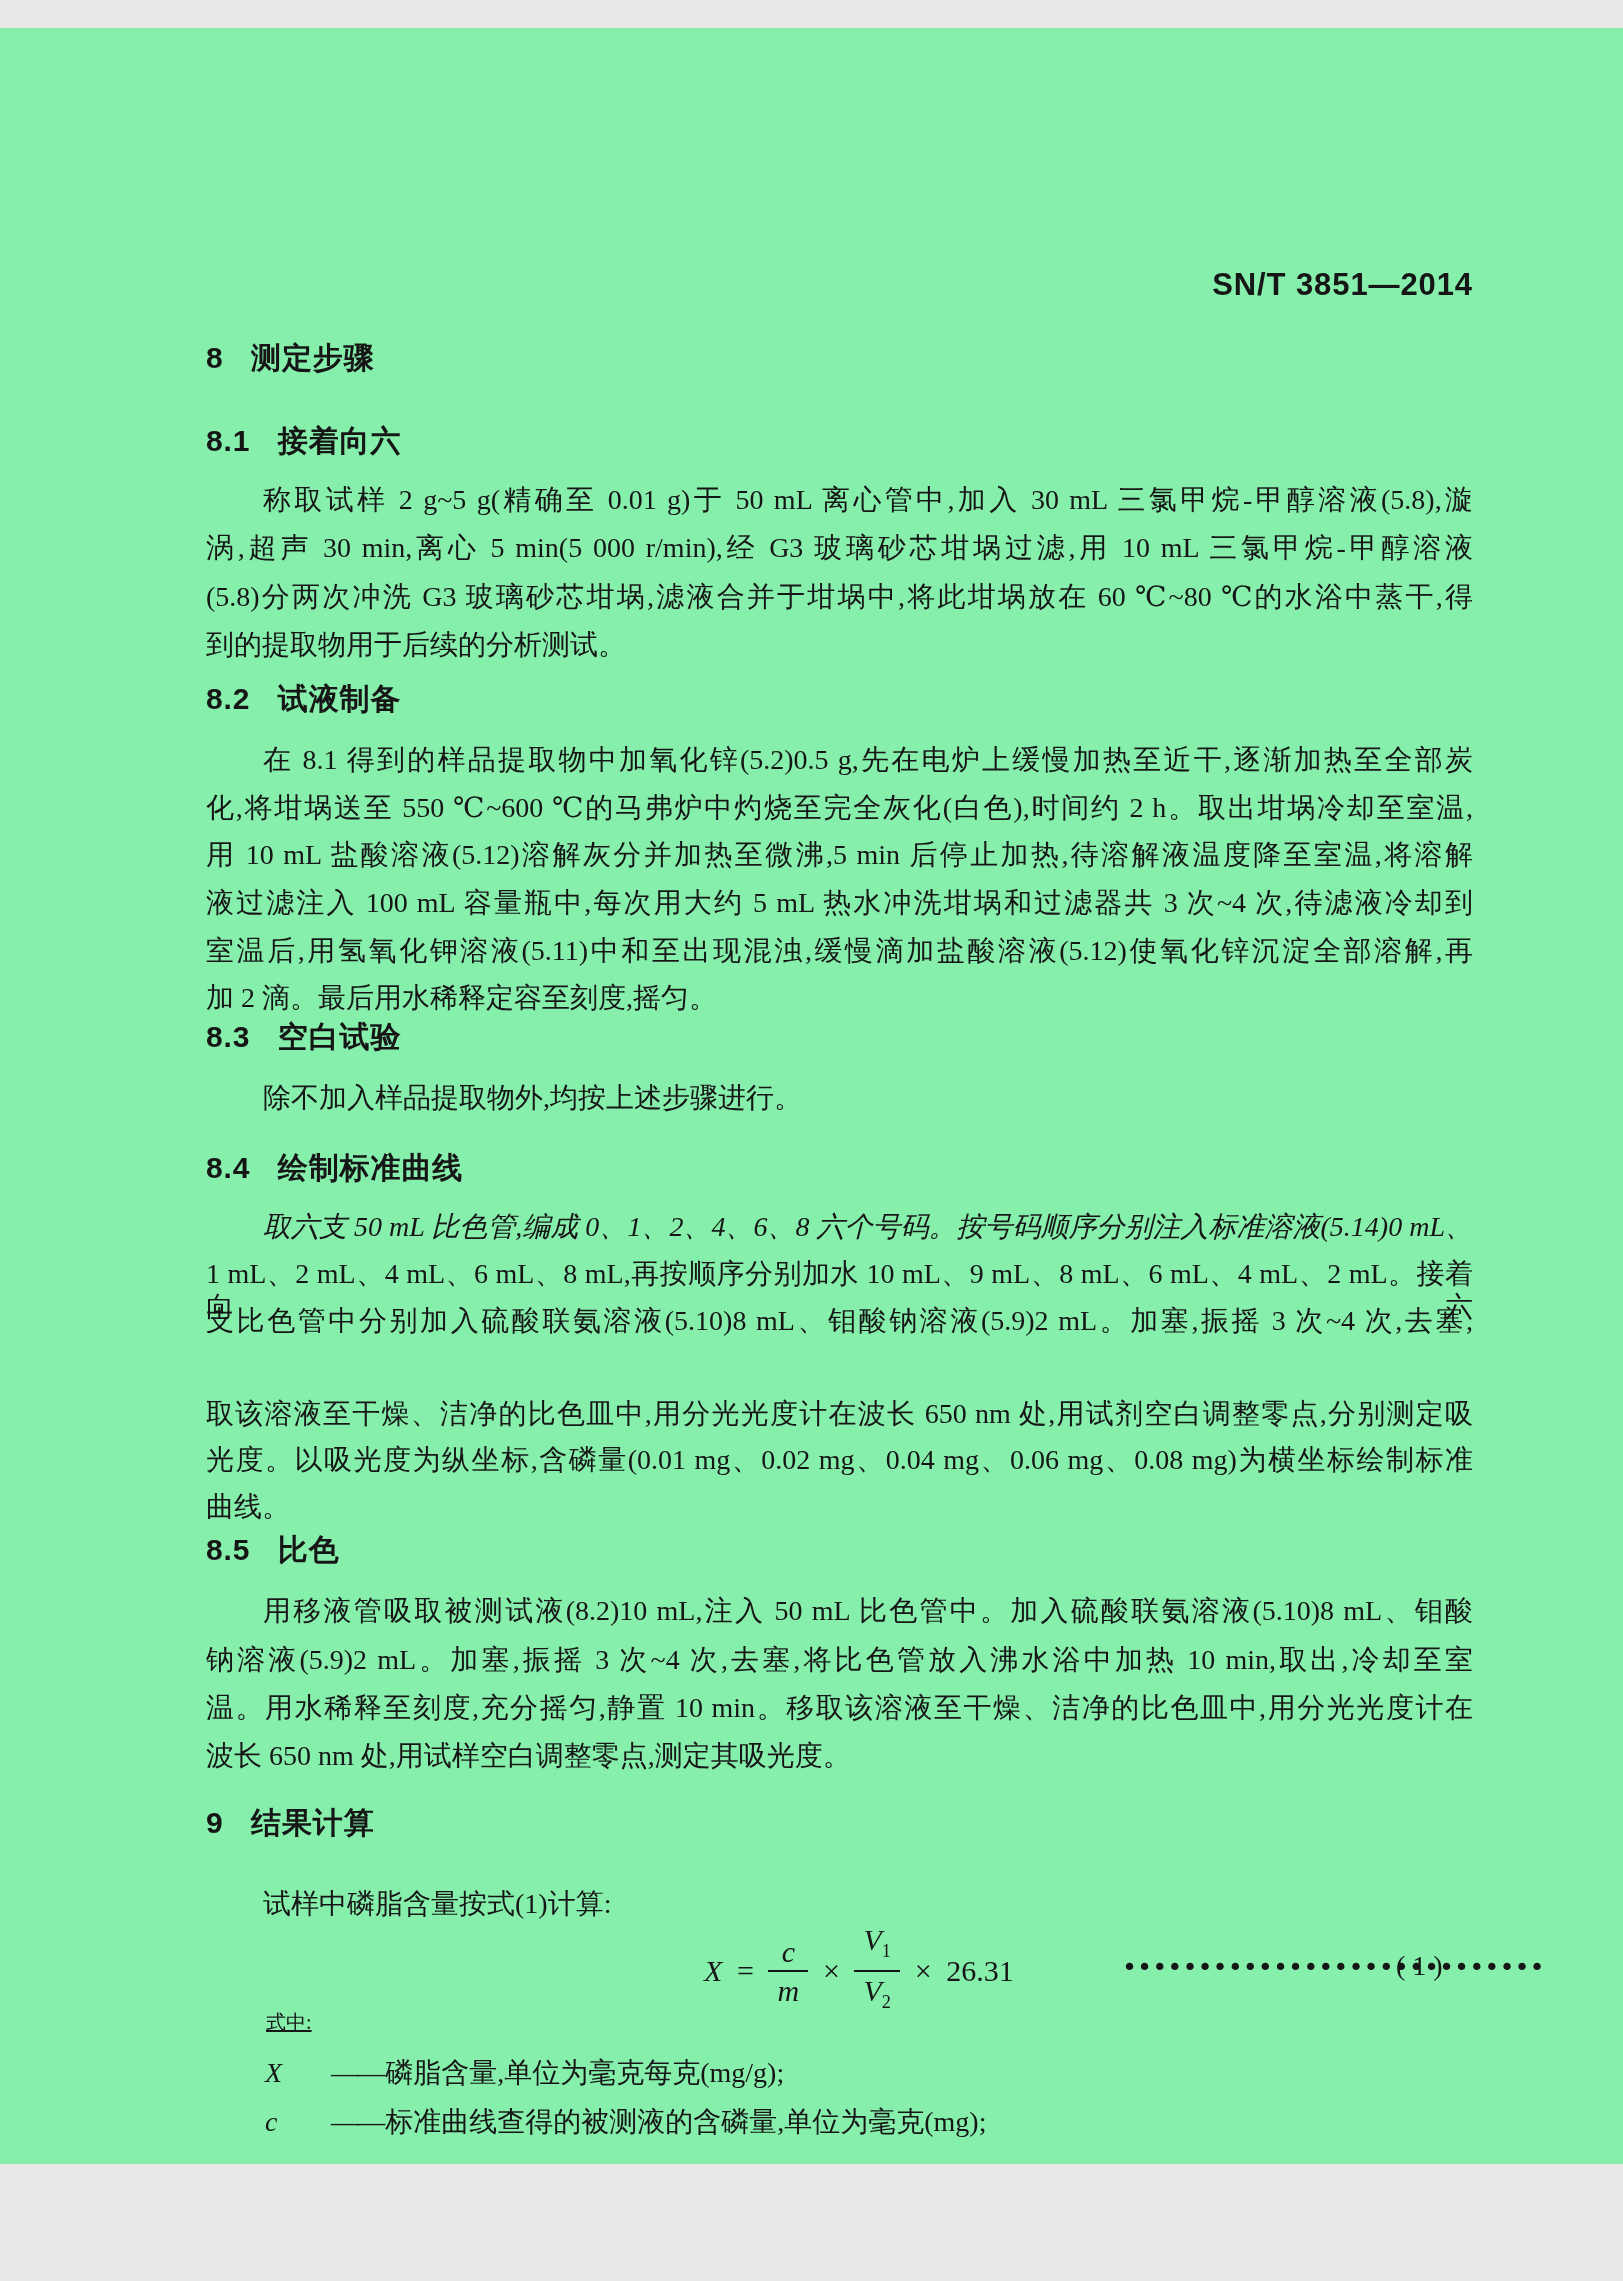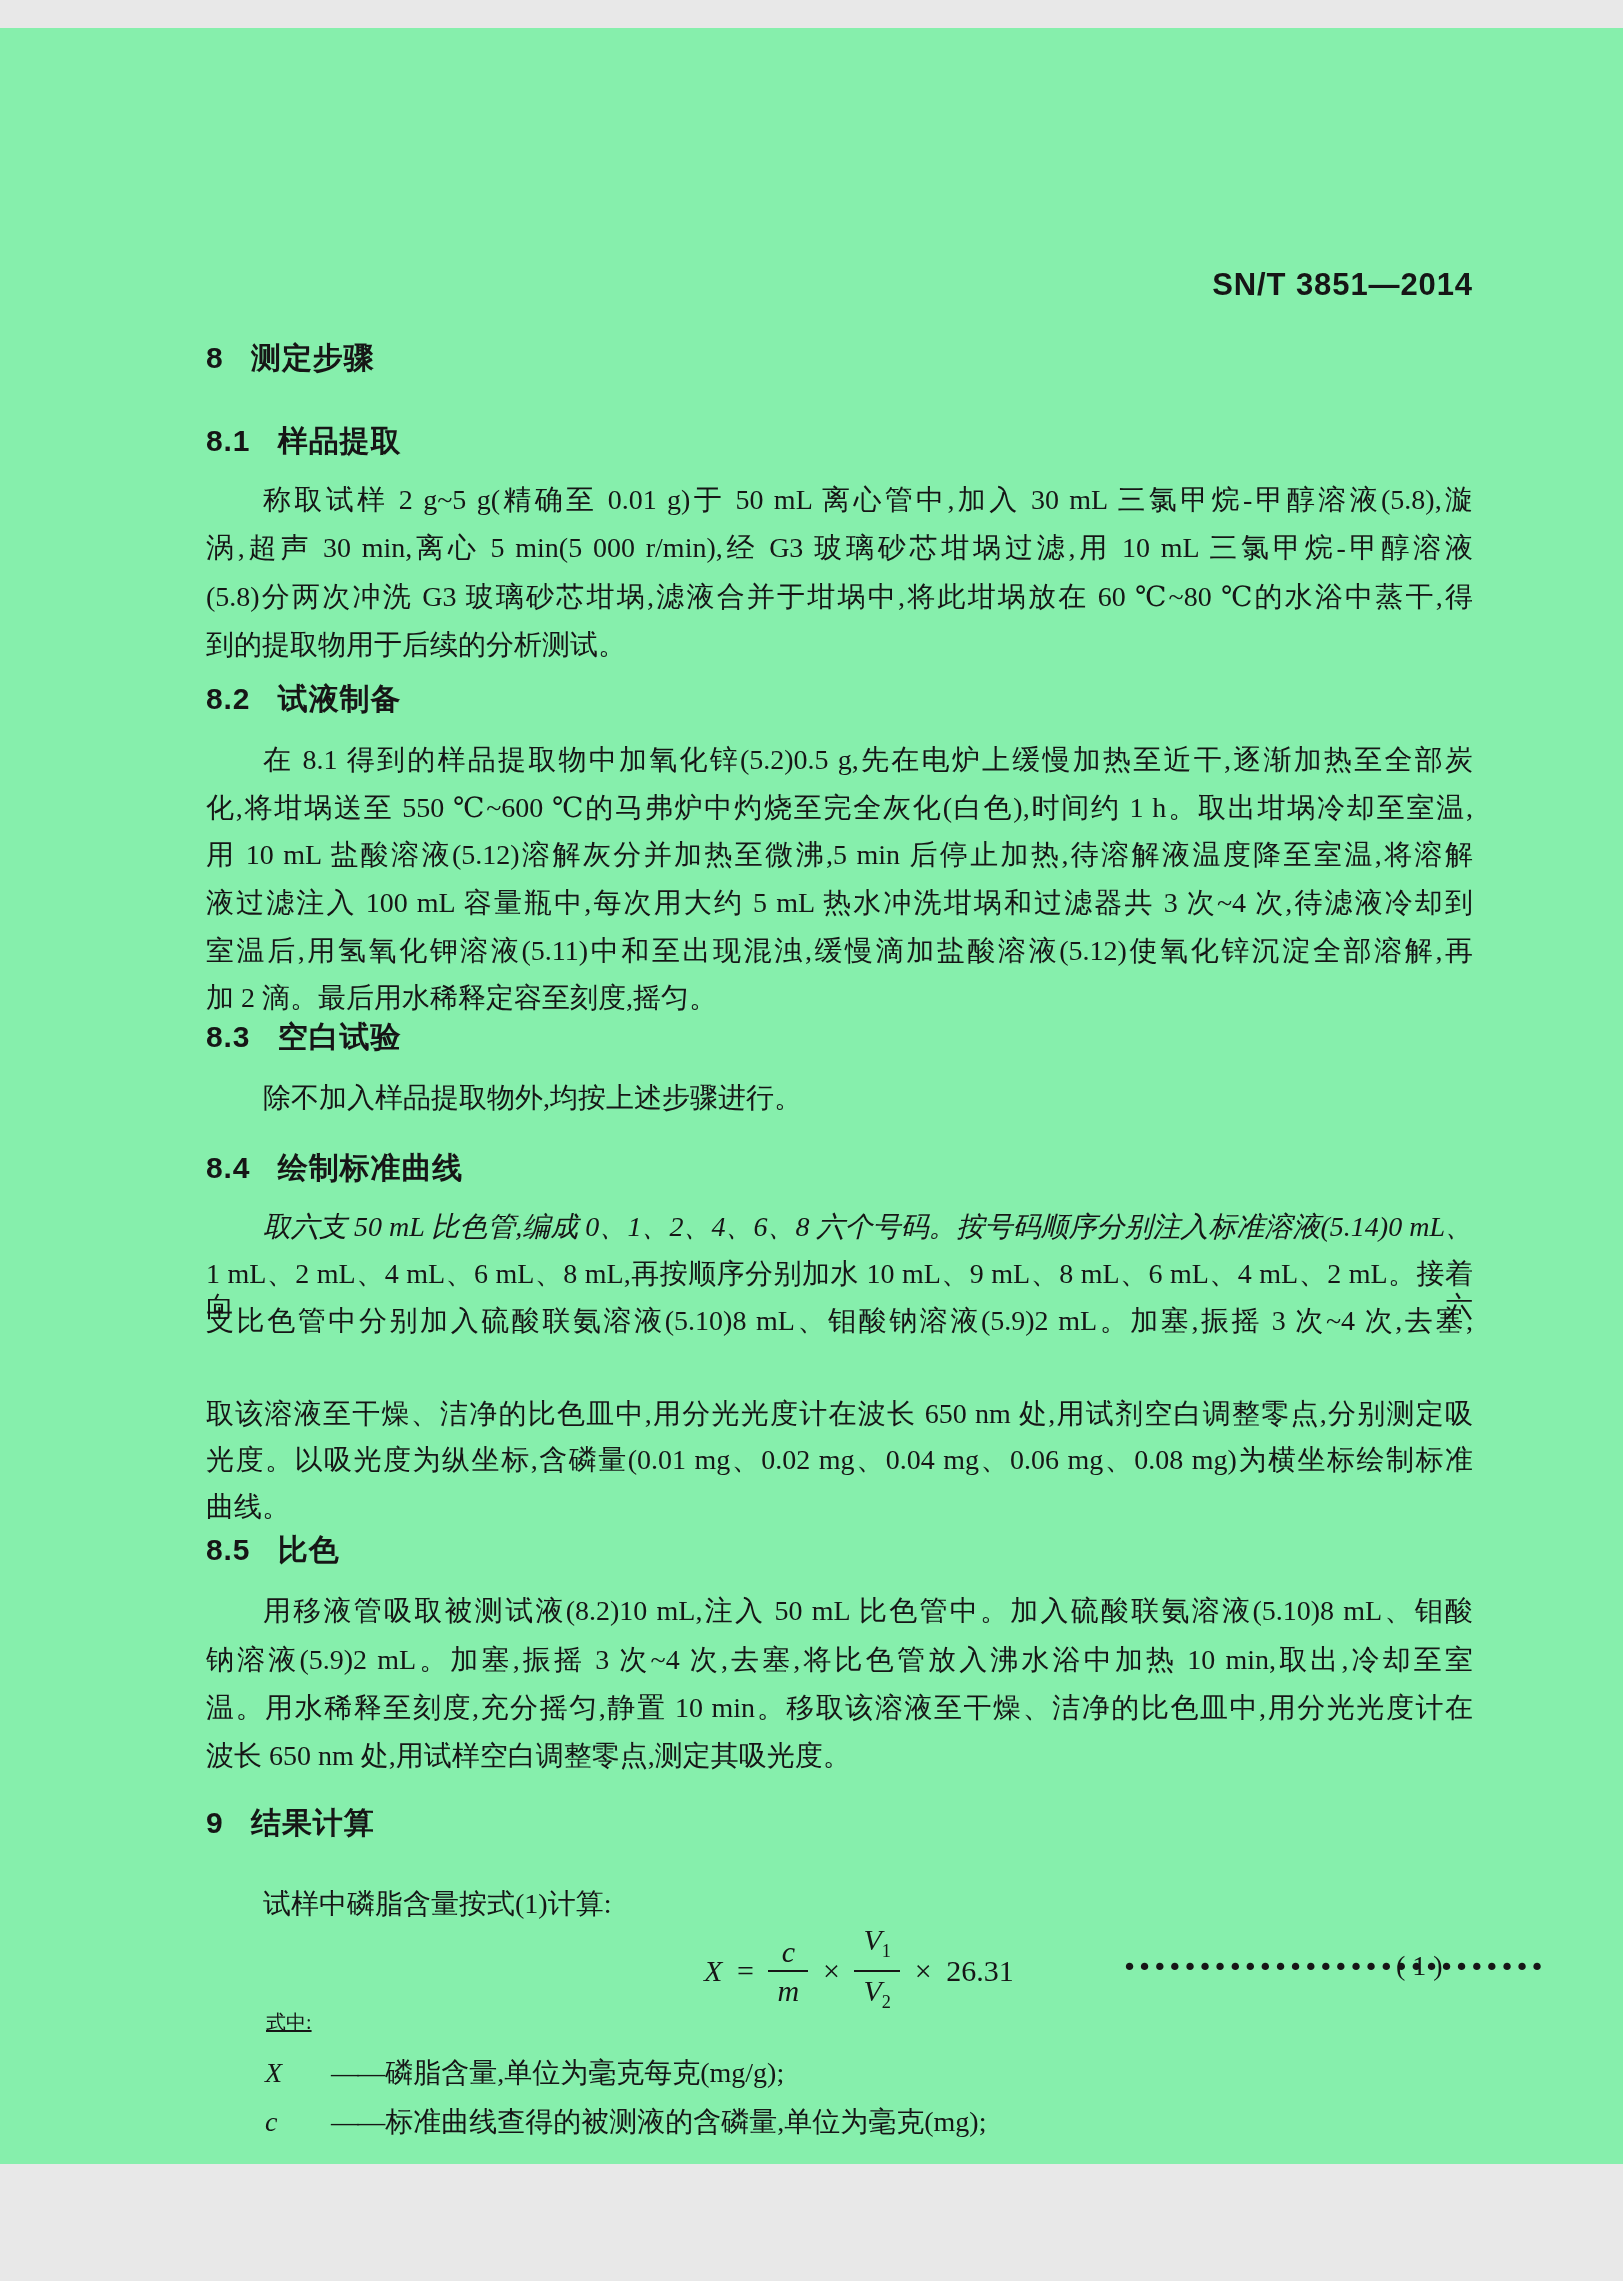--- a/index.html
+++ b/index.html
@@ -62,32 +62,32 @@
 
 <div class="page">
 
   <div class="doc-code">SN/T 3851—2014</div>
 
   <div class="heading" style="top:312px;text-align:right;">
     <span class="no">8</span><span>测定步骤</span>
   </div>
 
   <div class="heading" style="top:395px;">
-    <span class="no">8.1</span><span>样品提取</span>
+    <span class="no">8.1</span><span>接着向六</span>
   </div>
   <div class="line indent" style="top:455px;">称取试样 2 g~5 g(精确至 0.01 g)于 50 mL 离心管中,加入 30 mL 三氯甲烷-甲醇溶液(5.8),漩</div>
   <div class="line" style="top:503px;">涡,超声 30 min,离心 5 min(5 000 r/min),经 G3 玻璃砂芯坩埚过滤,用 10 mL 三氯甲烷-甲醇溶液</div>
   <div class="line" style="top:552px;">(5.8)分两次冲洗 G3 玻璃砂芯坩埚,滤液合并于坩埚中,将此坩埚放在 60 ℃~80 ℃的水浴中蒸干,得</div>
   <div class="line last" style="top:600px;">到的提取物用于后续的分析测试。</div>
 
   <div class="heading" style="top:653px;">
     <span class="no">8.2</span><span>试液制备</span>
   </div>
   <div class="line indent" style="top:715px;">在 8.1 得到的样品提取物中加氧化锌(5.2)0.5 g,先在电炉上缓慢加热至近干,逐渐加热至全部炭</div>
-  <div class="line" style="top:763px;">化,将坩埚送至 550 ℃~600 ℃的马弗炉中灼烧至完全灰化(白色),时间约 1 h。取出坩埚冷却至室温,</div>
+  <div class="line" style="top:763px;">化,将坩埚送至 550 ℃~600 ℃的马弗炉中灼烧至完全灰化(白色),时间约 2 h。取出坩埚冷却至室温,</div>
   <div class="line" style="top:810px;">用 10 mL 盐酸溶液(5.12)溶解灰分并加热至微沸,5 min 后停止加热,待溶解液温度降至室温,将溶解</div>
   <div class="line" style="top:858px;">液过滤注入 100 mL 容量瓶中,每次用大约 5 mL 热水冲洗坩埚和过滤器共 3 次~4 次,待滤液冷却到</div>
   <div class="line" style="top:906px;">室温后,用氢氧化钾溶液(5.11)中和至出现混浊,缓慢滴加盐酸溶液(5.12)使氧化锌沉淀全部溶解,再</div>
   <div class="line last" style="top:953px;">加 2 滴。最后用水稀释定容至刻度,摇匀。</div>
 
   <div class="heading" style="top:991px;">
     <span class="no">8.3</span><span>空白试验</span>
   </div>
   <div class="line last indent" style="top:1053px;">除不加入样品提取物外,均按上述步骤进行。</div>
 

